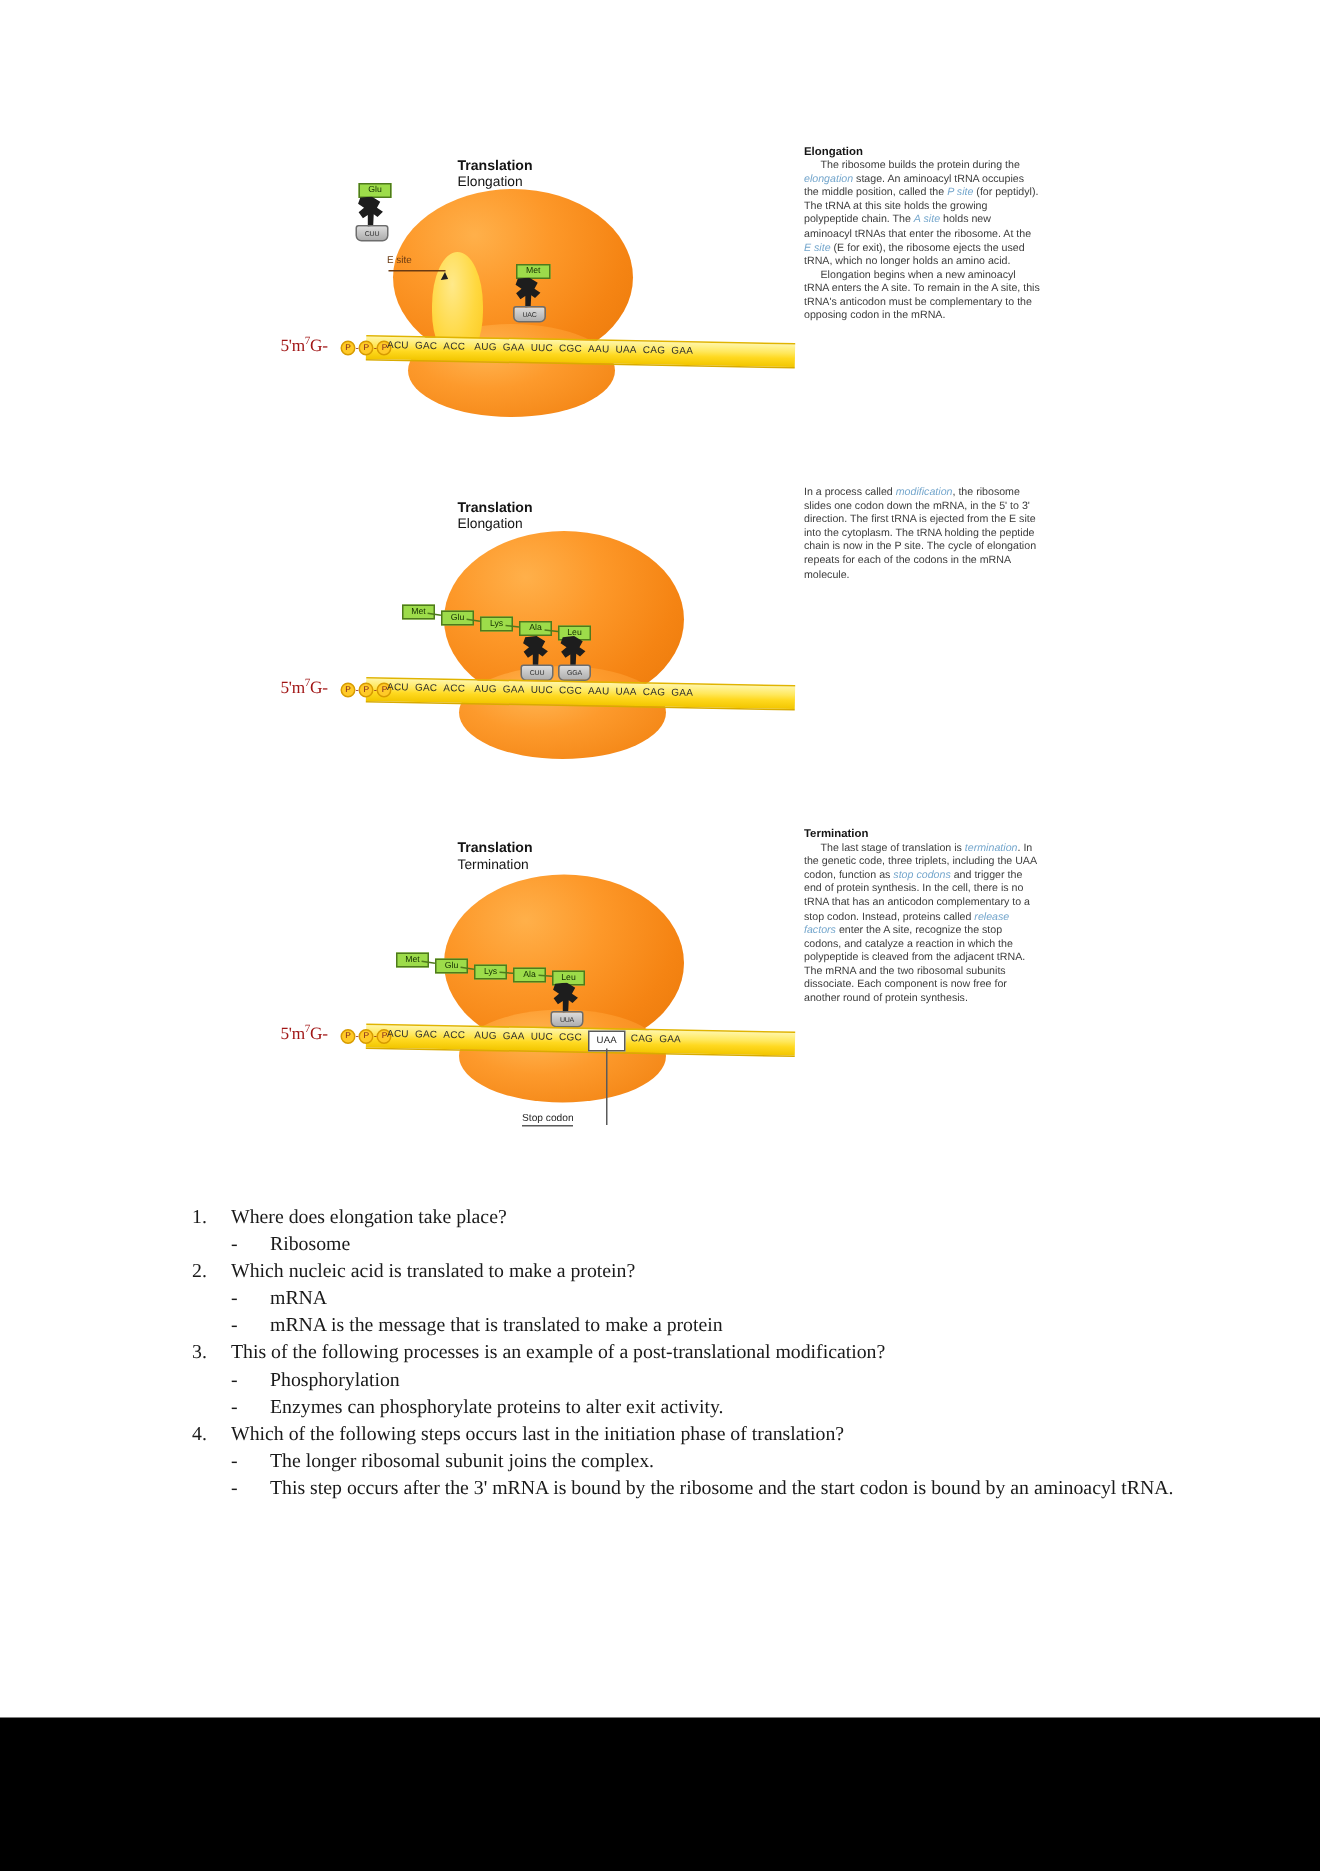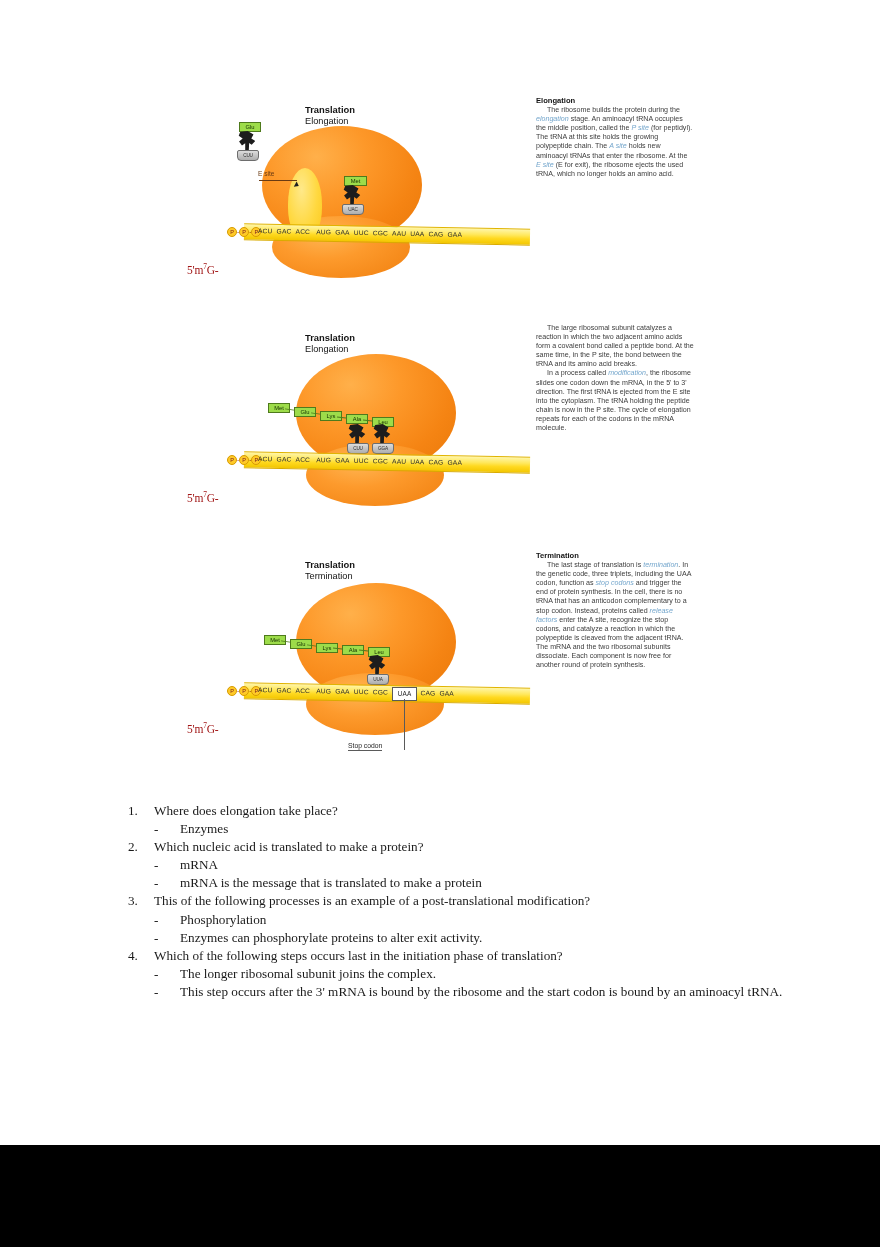--- a/index.html
+++ b/index.html
@@ -131,21 +131,20 @@
   }
   .codon-row span { display: inline-block; }
 
   .cap-label {
     position: absolute;
     font-family: "Liberation Serif", serif;
     font-size: 11.5px;
     color: #a11616;
     white-space: nowrap;
     letter-spacing: -0.2px;
-    margin-top: 40px;
   }
   .cap-label sup { font-size: 7.5px; }
 
   .phos {
     position: absolute;
     white-space: nowrap;
     font-family: "Liberation Sans", sans-serif;
     font-size: 6.6px;
     color: #8a2020;
   }
@@ -351,20 +350,21 @@
           <span>AAU</span>&nbsp;
           <span>UAA</span>&nbsp;
           <span>CAG</span>&nbsp;
           <span>GAA</span>
         </div>
       </div>
 
       <div class="panel-text">
         <p class="head">Elongation</p>
         <p>The ribosome builds the protein during the <span class="term">elongation</span> stage. An aminoacyl tRNA occupies the middle position, called the <span class="term">P site</span> (for peptidyl). The tRNA at this site holds the growing polypeptide chain. The <span class="term">A site</span> holds new aminoacyl tRNAs that enter the ribosome. At the <span class="term">E site</span> (E for exit), the ribosome ejects the used tRNA, which no longer holds an amino acid.</p>
+        <p>Elongation begins when a new aminoacyl tRNA enters the A site. To remain in the A site, this tRNA's anticodon must be complementary to the opposing codon in the mRNA.</p>
       </div>
     </div>
 
     <div class="panel panel-2">
       <div class="panel-art">
 
         <div class="fig-title">
           <span class="t1">Translation</span>
           <span class="t2">Elongation</span>
         </div>
@@ -410,21 +410,20 @@
           <span>UUC</span>&nbsp;
           <span>CGC</span>&nbsp;
           <span>AAU</span>&nbsp;
           <span>UAA</span>&nbsp;
           <span>CAG</span>&nbsp;
           <span>GAA</span>
         </div>
       </div>
 
       <div class="panel-text">
-        <p style="text-indent:11px;">The large ribosomal subunit catalyzes a reaction in which the two adjacent amino acids form a covalent bond called a peptide bond. At the same time, in the P site, the bond between the tRNA and its amino acid breaks.</p>
         <p>In a process called <span class="term">modification</span>, the ribosome slides one codon down the mRNA, in the 5' to 3' direction. The first tRNA is ejected from the E site into the cytoplasm. The tRNA holding the peptide chain is now in the P site. The cycle of elongation repeats for each of the codons in the mRNA molecule.</p>
       </div>
     </div>
 
     <div class="panel panel-3">
       <div class="panel-art">
 
         <div class="fig-title">
           <span class="t1">Translation</span>
           <span class="t2">Termination</span>
@@ -486,21 +485,21 @@
 
   <div class="qlist">
 
     <div class="q-item">
       <div class="q-row">
         <div class="q-num">1.</div>
         <div class="q-text">Where does elongation take place?</div>
       </div>
       <div class="a-row">
         <div class="a-dash">-</div>
-        <div class="a-text">Enzymes</div>
+        <div class="a-text">Ribosome</div>
       </div>
     </div>
 
     <div class="q-item">
       <div class="q-row">
         <div class="q-num">2.</div>
         <div class="q-text">Which nucleic acid is translated to make a protein?</div>
       </div>
       <div class="a-row">
         <div class="a-dash">-</div>

